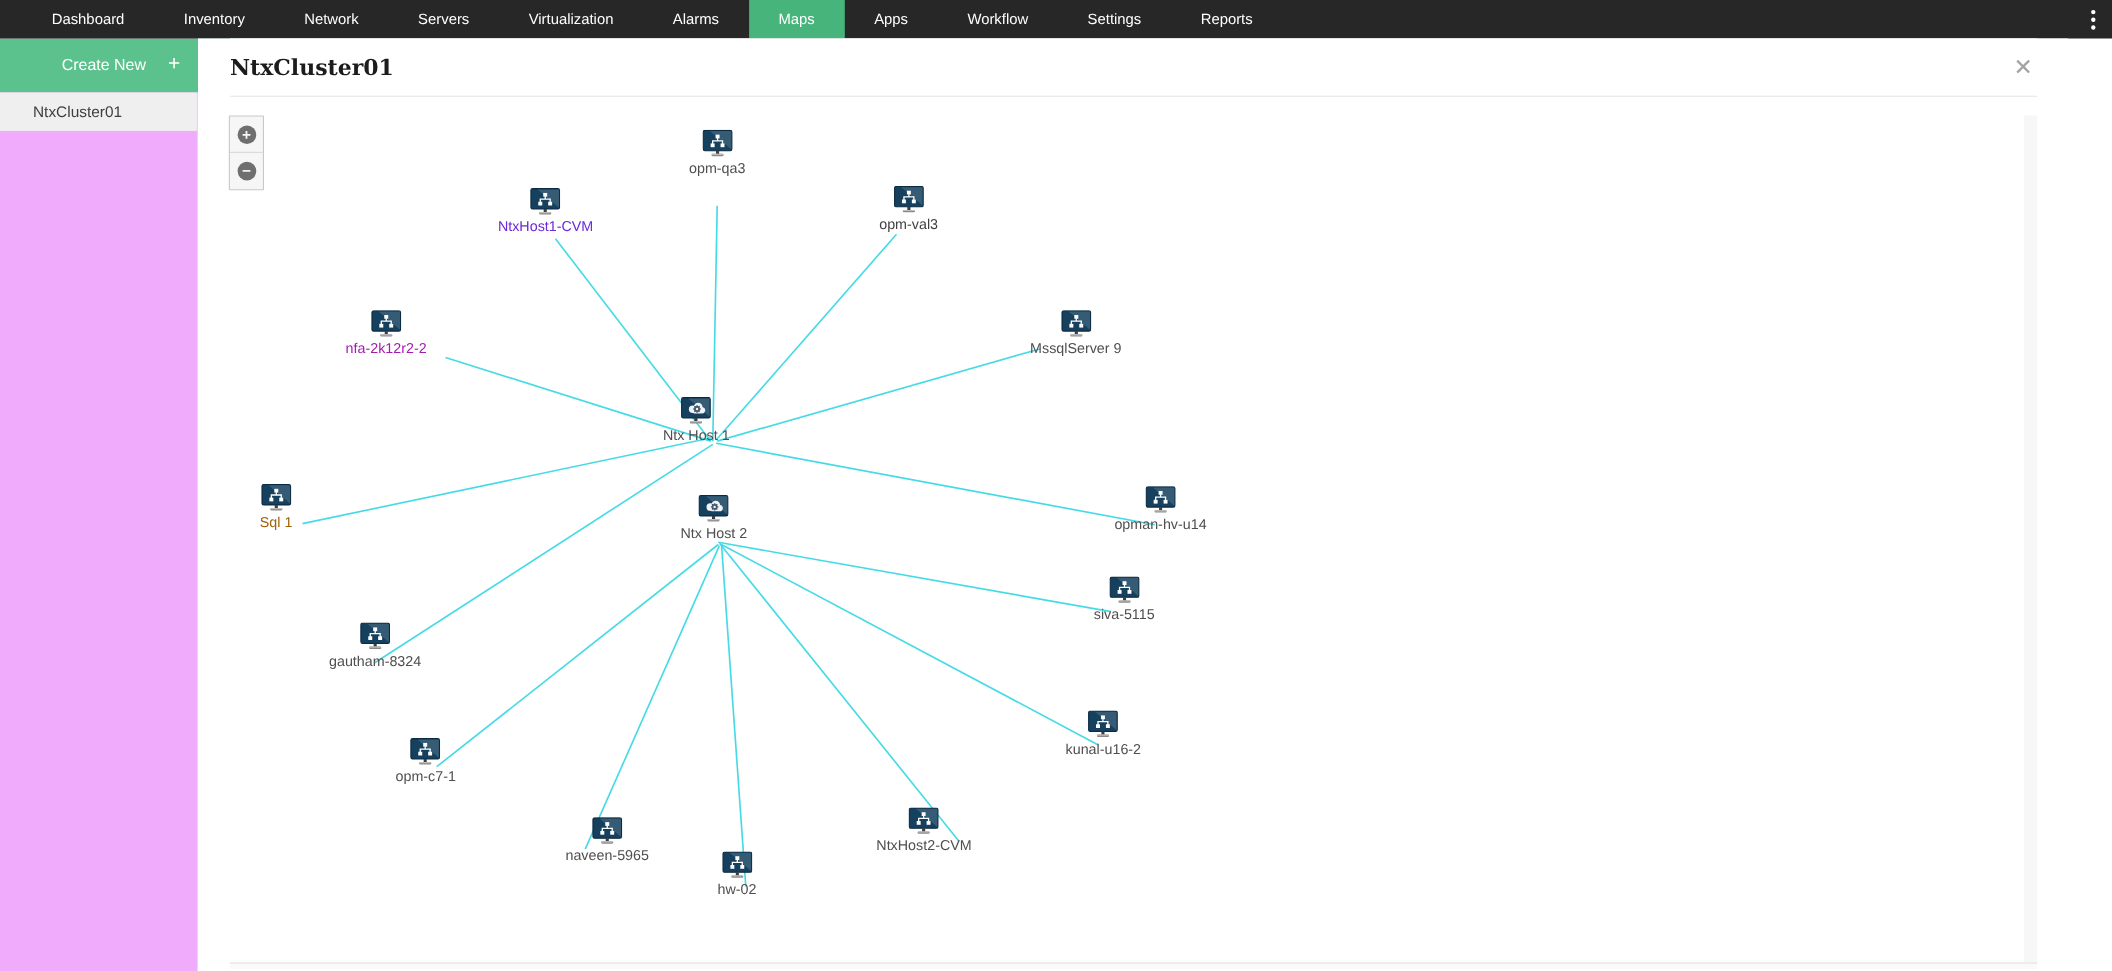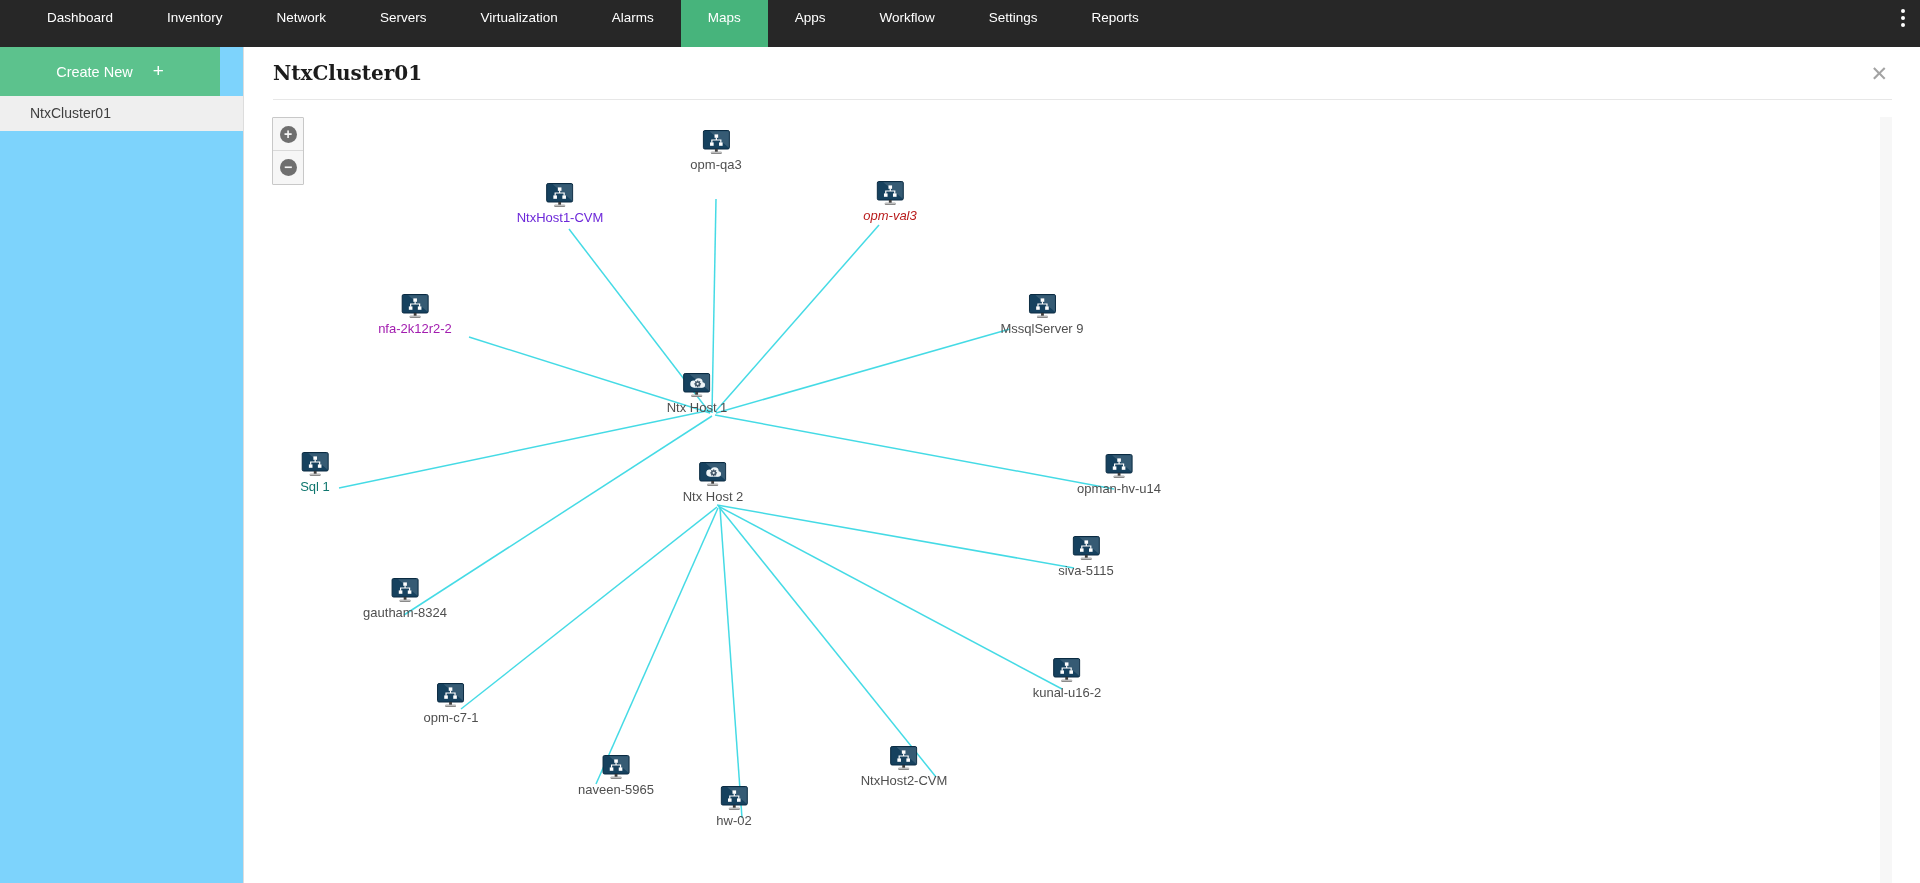--- a/index.html
+++ b/index.html
@@ -1,30 +1,30 @@
 <!DOCTYPE html>
 <html><head>
 <meta charset="utf-8">
 <style>
   * { margin:0; padding:0; box-sizing:border-box; }
   html,body { width:1920px; height:883px; overflow:hidden; background:#fff;
               font-family:"Liberation Sans", sans-serif; }
 
   
-  .topbar { position:relative; height:47px; background:#272727; display:flex; align-items:stretch; }
+  .topbar { position:relative; height:35px; background:#272727; display:flex; align-items:stretch; }
   .nav-tabs { display:flex; align-items:stretch; padding-left:20px; }
   .tab { color:#fff; font-size:13.5px; line-height:35px; padding:0 27px; cursor:pointer; white-space:nowrap; }
   .tab.active { background:#47b47c; }
   .kebab { position:absolute; right:6px; top:0; width:22px; height:35px;
            display:flex; flex-direction:column; align-items:center; justify-content:center; gap:3px; cursor:pointer; }
   .kebab i { width:4px; height:4px; border-radius:50%; background:#fff; }
 
   
   .app { display:flex; height:848px; }
-  .sidebar { width:244px; height:100%; background:#7dd3fc; border-right:1px solid #ddd; flex:none; }
+  .sidebar { width:180px; height:100%; background:#f0abfc; border-right:1px solid #ddd; flex:none; }
   .create-new { width:220px; height:49px; border:none; background:#5cc28d; color:#fff;
                 font-family:"Liberation Sans", sans-serif; font-size:14.5px;
                 display:flex; align-items:center; justify-content:center; gap:20px; cursor:pointer; }
   .create-new .plus { font-size:19px; font-weight:300; margin-top:-2px; }
   .side-item { height:35px; line-height:35px; padding-left:30px; font-size:14px; color:#3e3e3e;
                background:#efefef; cursor:pointer; }
 
   .content { position:relative; width:1700px; height:848px; background:#fff; }
   .map-header { position:relative; z-index:5; height:53px; margin:0 28px 0 29px;
                 display:flex; align-items:center; justify-content:space-between;
@@ -150,21 +150,21 @@
           <div class="node" style="left: 316px; top: 136px;">
             <svg width="28" height="26" viewBox="0 0 28 26">
               <use href="#sym-server"></use>
             </svg>
             <div class="node-label" style="color: #6d28d9;">NtxHost1-CVM</div>
           </div>
           <div class="node" style="left: 646px; top: 134px;">
             <svg width="28" height="26" viewBox="0 0 28 26">
               <use href="#sym-server"></use>
             </svg>
-            <div class="node-label" style="color: #b91c1c; font-style: italic;">opm-val3</div>
+            <div class="node-label" style="color: #404040;">opm-val3</div>
           </div>
           <div class="node" style="left: 171px; top: 247px;">
             <svg width="28" height="26" viewBox="0 0 28 26">
               <use href="#sym-server"></use>
             </svg>
             <div class="node-label" style="color: #a21caf;">nfa-2k12r2-2</div>
           </div>
           <div class="node" style="left: 798px; top: 247px;">
             <svg width="28" height="26" viewBox="0 0 28 26">
               <use href="#sym-server"></use>
@@ -174,21 +174,21 @@
           <div class="node" style="left: 453px; top: 326px;">
             <svg width="28" height="26" viewBox="0 0 28 26">
               <use href="#sym-host"></use>
             </svg>
             <div class="node-label" style="color: rgb(79, 79, 79);">Ntx Host 1</div>
           </div>
           <div class="node" style="left: 71px; top: 405px;">
             <svg width="28" height="26" viewBox="0 0 28 26">
               <use href="#sym-server"></use>
             </svg>
-            <div class="node-label" style="color: #0f766e;">Sql 1</div>
+            <div class="node-label" style="color: #a16207;">Sql 1</div>
           </div>
           <div class="node" style="left: 875px; top: 407px;">
             <svg width="28" height="26" viewBox="0 0 28 26">
               <use href="#sym-server"></use>
             </svg>
             <div class="node-label" style="color: rgb(79, 79, 79);">opman-hv-u14</div>
           </div>
           <div class="node" style="left: 469px; top: 415px;">
             <svg width="28" height="26" viewBox="0 0 28 26">
               <use href="#sym-host"></use>

